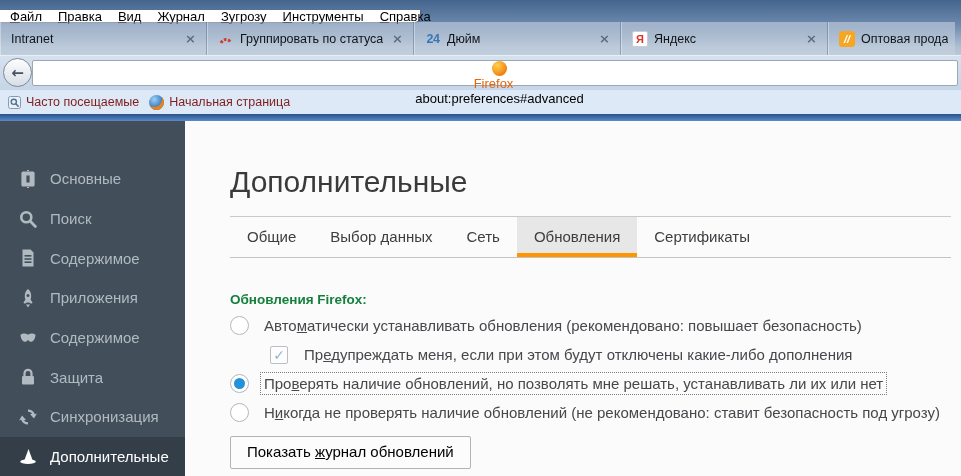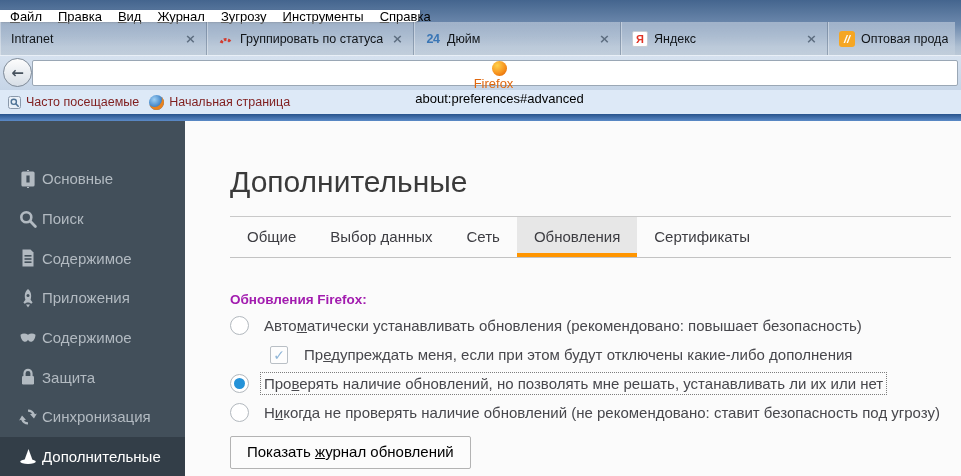--- a/index.html
+++ b/index.html
@@ -42,33 +42,33 @@
   .bm-item { display:flex; align-items:center; gap:5px; padding:0 5px; height:100%; cursor:pointer; }
   .bm-ff { width:15px; height:15px; border-radius:50%; position:relative; flex:none;
     background:radial-gradient(circle at 35% 30%, #9ed0f5 0%, #3b7fc4 55%, #1f5c9e 100%); }
   .bm-ff::before { content:""; position:absolute; inset:0; border-radius:50%; box-shadow:inset -2px -3px 0 #e8821e; }
 
   .blue-band { height:7px; background:linear-gradient(#27538c,#5b8ac7); }
 
   
   .main { display:flex; height:355px; }
   .sidebar { width:185px; flex:none; background:#424f5a; padding-top:38px; }
-  .side-item { height:39.7px; display:flex; align-items:center; gap:4px; padding-left:18px;
+  .side-item { height:39.7px; display:flex; align-items:center; gap:12px; padding-left:18px;
     color:#b2bac1; font-size:15px; cursor:pointer; }
   .side-item.selected { background:#333e48; color:#fff; }
   .sicon { width:20px; height:20px; flex:none; }
   .sicon svg { width:20px; height:20px; display:block; }
 
   .content { flex:1; background:#fbfbfb; padding:0 10px 0 45px; overflow:hidden; }
   .page-title { font-size:30px; font-weight:300; color:#3a3a3a; margin-top:44px; line-height:34px; }
   .ctabs { margin-top:17px; border-top:1px solid #c9c9c9; border-bottom:1px solid #c3c3c3; display:flex; }
   .ctab { padding:11px 17px 12px; font-size:15px; color:#3d3d42; cursor:pointer; }
   .ctab.selected { background:#e7e7e7; border-bottom:4px solid #ff9500; padding-bottom:8px; }
 
-  .section-label { margin-top:34px; font-size:13.5px; font-weight:bold; color:#a21caf; }
+  .section-label { margin-top:34px; font-size:13.5px; font-weight:bold; color:#15803d; }
   .option-row { display:flex; align-items:center; margin-top:8px; min-height:21px; cursor:default; }
   .radio { width:19px; height:19px; border-radius:50%; border:1px solid #b2b8be; background:#fff; position:relative; margin-right:12px; flex:none; cursor:pointer; }
   .radio.checked::after { content:""; position:absolute; inset:3px; border-radius:50%; background:#2492d8; }
   .checkbox-row { margin-left:40px; }
   .checkbox { width:18px; height:18px; border:1px solid #b9bfc5; border-radius:2px; background:#fdfdfd;
     margin-right:13px; flex:none; display:flex; align-items:center; justify-content:center;
     color:#8fb6d8; font-size:14px; font-weight:bold; cursor:pointer; }
   .option-label { font-size:15px; color:#47474c; padding:1px 3px; line-height:19px; white-space:nowrap; }
   .option-label.focused { outline:1px dotted #7d7d7d; }
 

